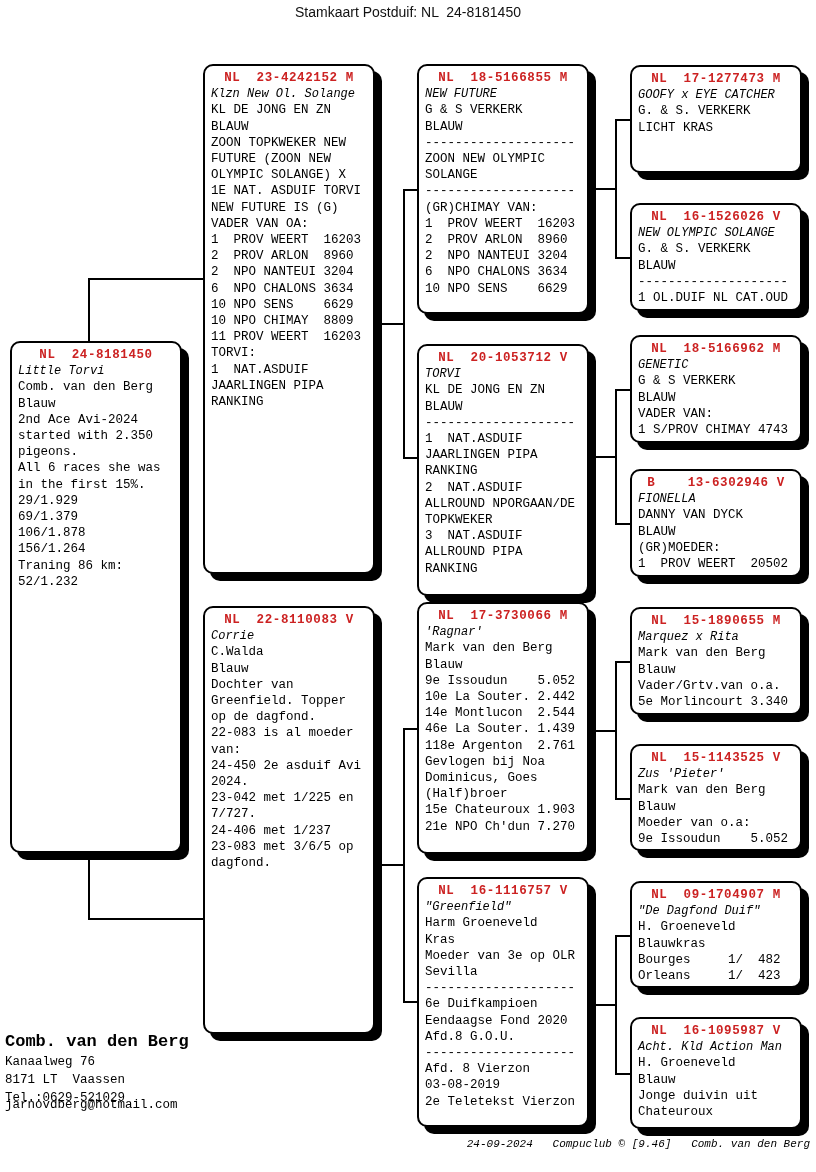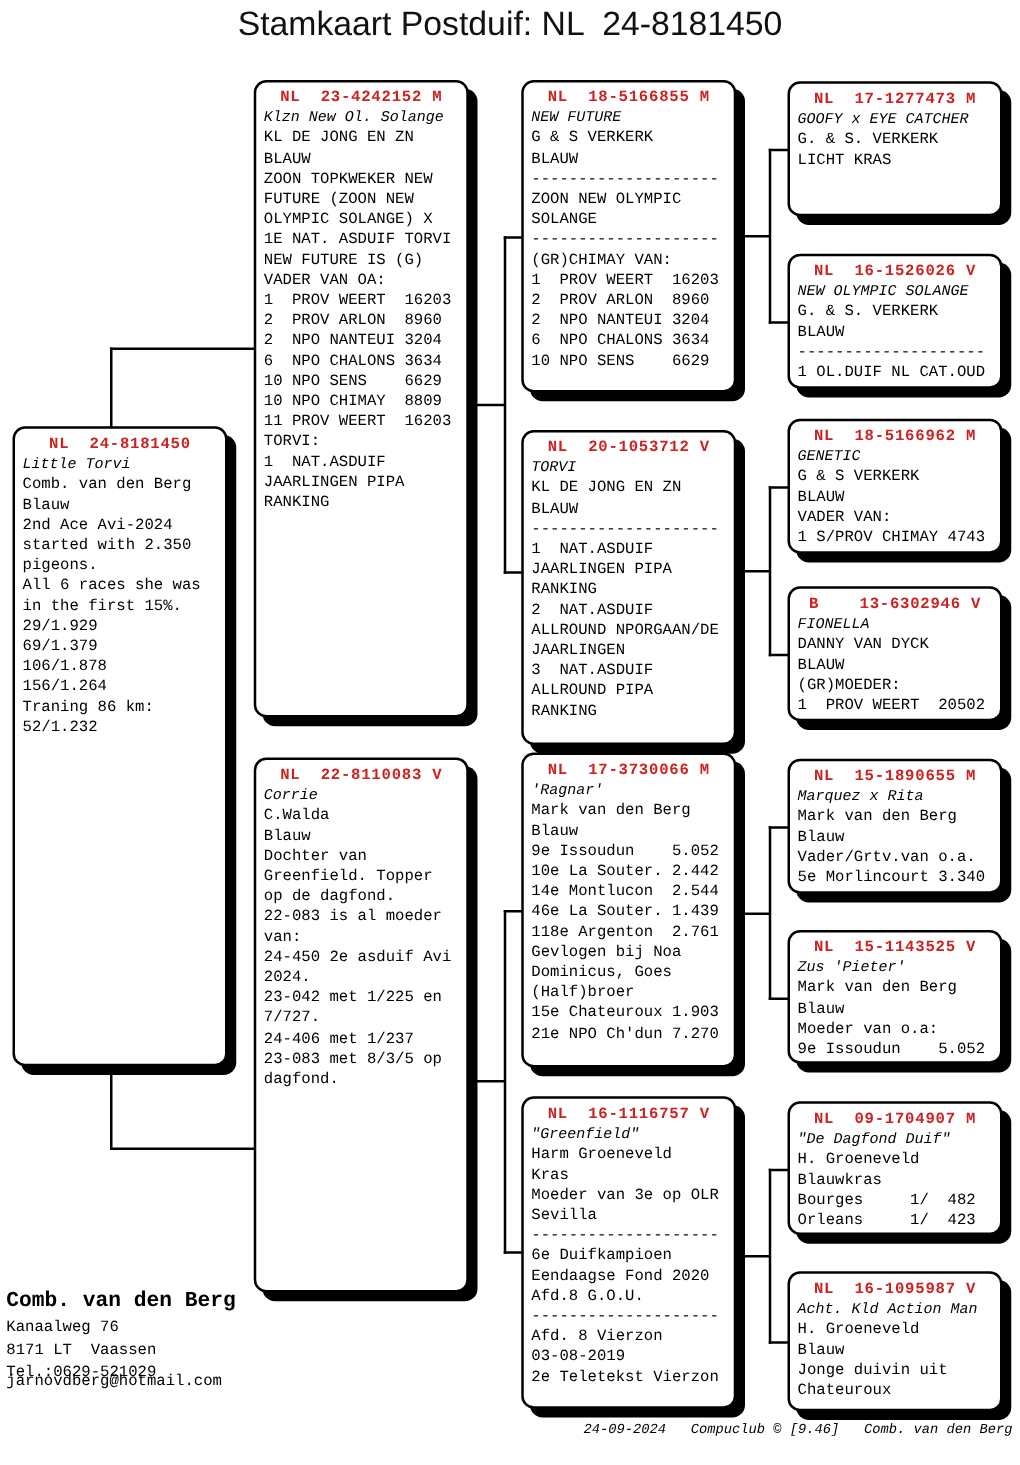--- a/index.html
+++ b/index.html
@@ -11,21 +11,21 @@
     background: #ffffff;
     font-family: "Liberation Mono", "DejaVu Sans Mono", monospace;
     color: #000;
     overflow: hidden;
   }
   #title {
     position: absolute;
     top: 4px; left: 0; width: 816px;
     text-align: center;
     font-family: "Liberation Sans", "DejaVu Sans", sans-serif;
-    font-size: 27px;
+    font-size: 14px;
     color: #111;
     white-space: pre;
   }
   .pbox {
     position: absolute;
     background: #ffffff;
     border: 2px solid #000;
     border-radius: 10px;
     box-shadow: 7px 7px 0 #000;
     padding: 4px 6px;
@@ -164,21 +164,21 @@
       <div class="pline">Dochter van</div>
       <div class="pline">Greenfield. Topper</div>
       <div class="pline">op de dagfond.</div>
       <div class="pline">22-083 is al moeder</div>
       <div class="pline">van:</div>
       <div class="pline">24-450 2e asduif Avi</div>
       <div class="pline">2024.</div>
       <div class="pline">23-042 met 1/225 en</div>
       <div class="pline">7/727.</div>
       <div class="pline">24-406 met 1/237</div>
-      <div class="pline">23-083 met 8/3/5 op</div>
+      <div class="pline">23-083 met 3/6/5 op</div>
       <div class="pline">dagfond.</div>
     </div>
 
   <div class="pbox" style="left:417px;top:64px;width:172px;height:250px">
       <div class="ring">NL  18-5166855 M</div>
       <div class="pname">NEW FUTURE</div>
       <div class="pline">G &amp; S VERKERK</div>
       <div class="pline">BLAUW</div>
       <div class="pline">--------------------</div>
       <div class="pline">ZOON NEW OLYMPIC</div>
@@ -195,21 +195,21 @@
       <div class="ring">NL  20-1053712 V</div>
       <div class="pname">TORVI</div>
       <div class="pline">KL DE JONG EN ZN</div>
       <div class="pline">BLAUW</div>
       <div class="pline">--------------------</div>
       <div class="pline">1  NAT.ASDUIF</div>
       <div class="pline">JAARLINGEN PIPA</div>
       <div class="pline">RANKING</div>
       <div class="pline">2  NAT.ASDUIF</div>
       <div class="pline">ALLROUND NPORGAAN/DE</div>
-      <div class="pline">JAARLINGEN</div>
+      <div class="pline">TOPKWEKER</div>
       <div class="pline">3  NAT.ASDUIF</div>
       <div class="pline">ALLROUND PIPA</div>
       <div class="pline">RANKING</div>
     </div>
   <div class="pbox" style="left:417px;top:602px;width:172px;height:252px">
       <div class="ring">NL  17-3730066 M</div>
       <div class="pname">'Ragnar'</div>
       <div class="pline">Mark van den Berg</div>
       <div class="pline">Blauw</div>
       <div class="pline">9e Issoudun    5.052</div>

